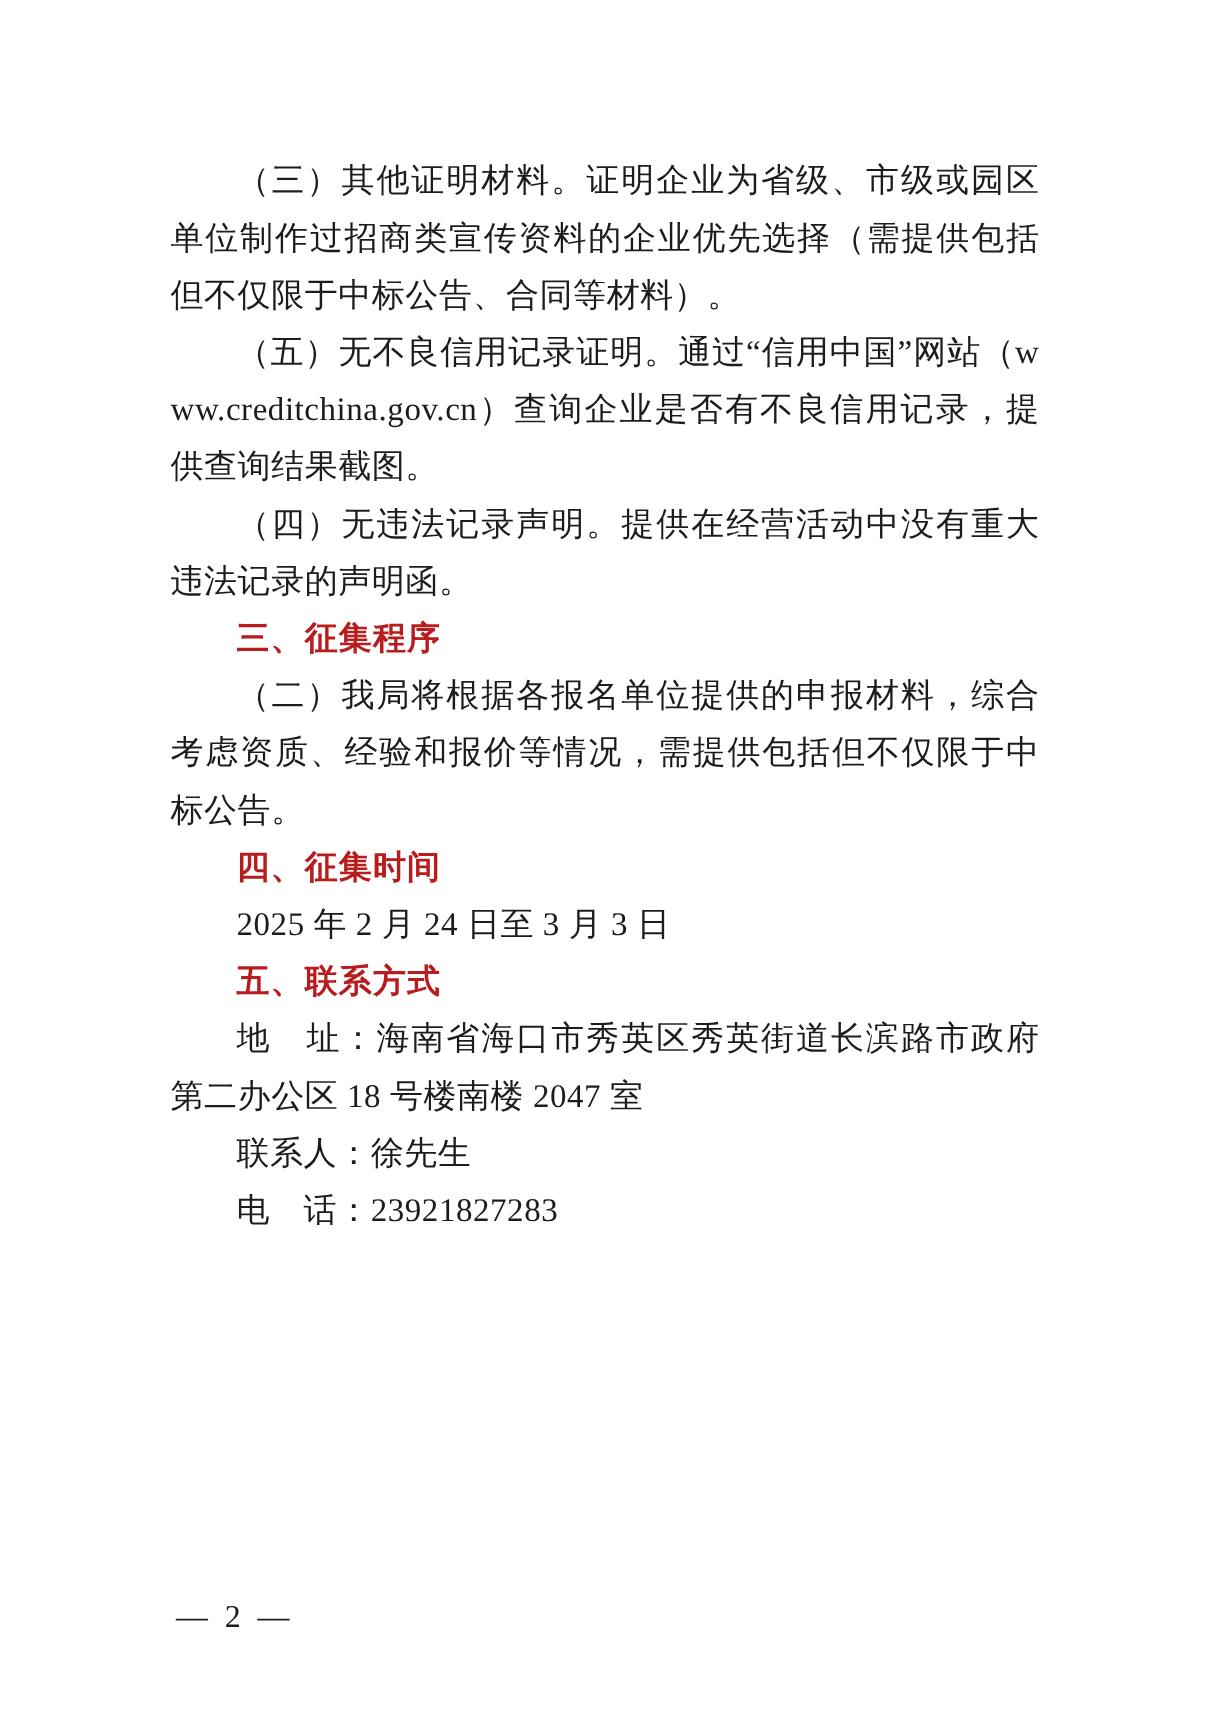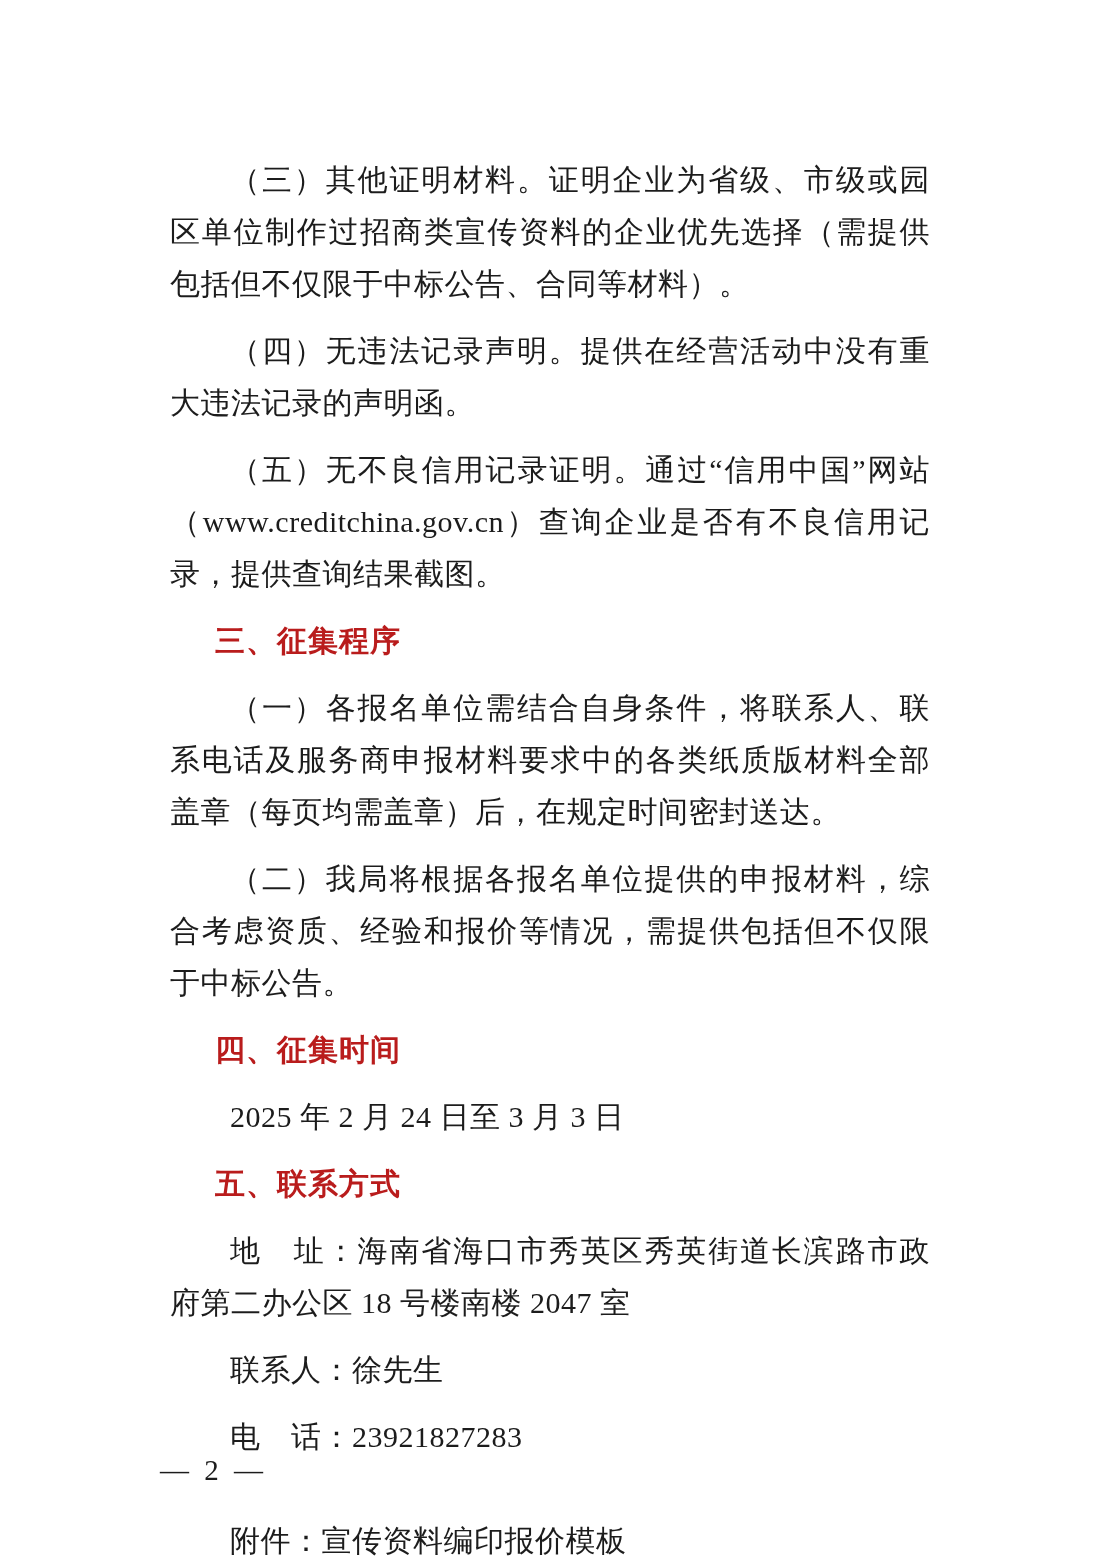--- a/index.html
+++ b/index.html
@@ -16,21 +16,21 @@
     font-family: "Liberation Serif", "DejaVu Serif", serif;
     color: #1c1c1c;
   }
   .content {
     position: absolute;
     top: 139px;
     left: 155px;
     width: 790px;
   }
   .para {
-    margin: 15px;
+    margin: 0;
     font-size: 30px;
     line-height: 52px;
     text-align: justify;
     text-justify: inter-character;
     text-indent: 2em;
     letter-spacing: 0.5px;
     word-break: break-all;
   }
   .heading {
     margin: 0;
@@ -55,27 +55,25 @@
     color: #1c1c1c;
     font-family: "Liberation Serif", "DejaVu Serif", serif;
   }
 </style>
 </head>
 <body>
 
 <div class="page">
   <div class="content">
     <p class="para">（三）其他证明材料。证明企业为省级、市级或园区单位制作过招商类宣传资料的企业优先选择（需提供包括但不仅限于中标公告、合同等材料）。</p>
+    <p class="para">（五）无不良信用记录证明。通过“信用中国”网站（www.creditchina.gov.cn）查询企业是否有不良信用记录，提供查询结果截图。</p>
     <p class="para">（四）无违法记录声明。提供在经营活动中没有重大违法记录的声明函。</p>
-    <p class="para">（五）无不良信用记录证明。通过“信用中国”网站（www.creditchina.gov.cn）查询企业是否有不良信用记录，提供查询结果截图。</p>
     <h2 class="heading">三、征集程序</h2>
-    <p class="para">（一）各报名单位需结合自身条件，将联系人、联系电话及服务商申报材料要求中的各类纸质版材料全部盖章（每页均需盖章）后，在规定时间密封送达。</p>
     <p class="para">（二）我局将根据各报名单位提供的申报材料，综合考虑资质、经验和报价等情况，需提供包括但不仅限于中标公告。</p>
     <h2 class="heading">四、征集时间</h2>
     <p class="para">2025 年 2 月 24 日至 3 月 3 日</p>
     <h2 class="heading">五、联系方式</h2>
     <p class="para">地　址：海南省海口市秀英区秀英街道长滨路市政府第二办公区 18 号楼南楼 2047 室</p>
     <p class="para">联系人：徐先生</p>
     <p class="para">电　话：23921827283</p>
-    <p class="para attachment-line">附件：宣传资料编印报价模板</p>
   </div>
   <div class="page-footer">— 2 —</div>
 </div>
 
 </body></html>

